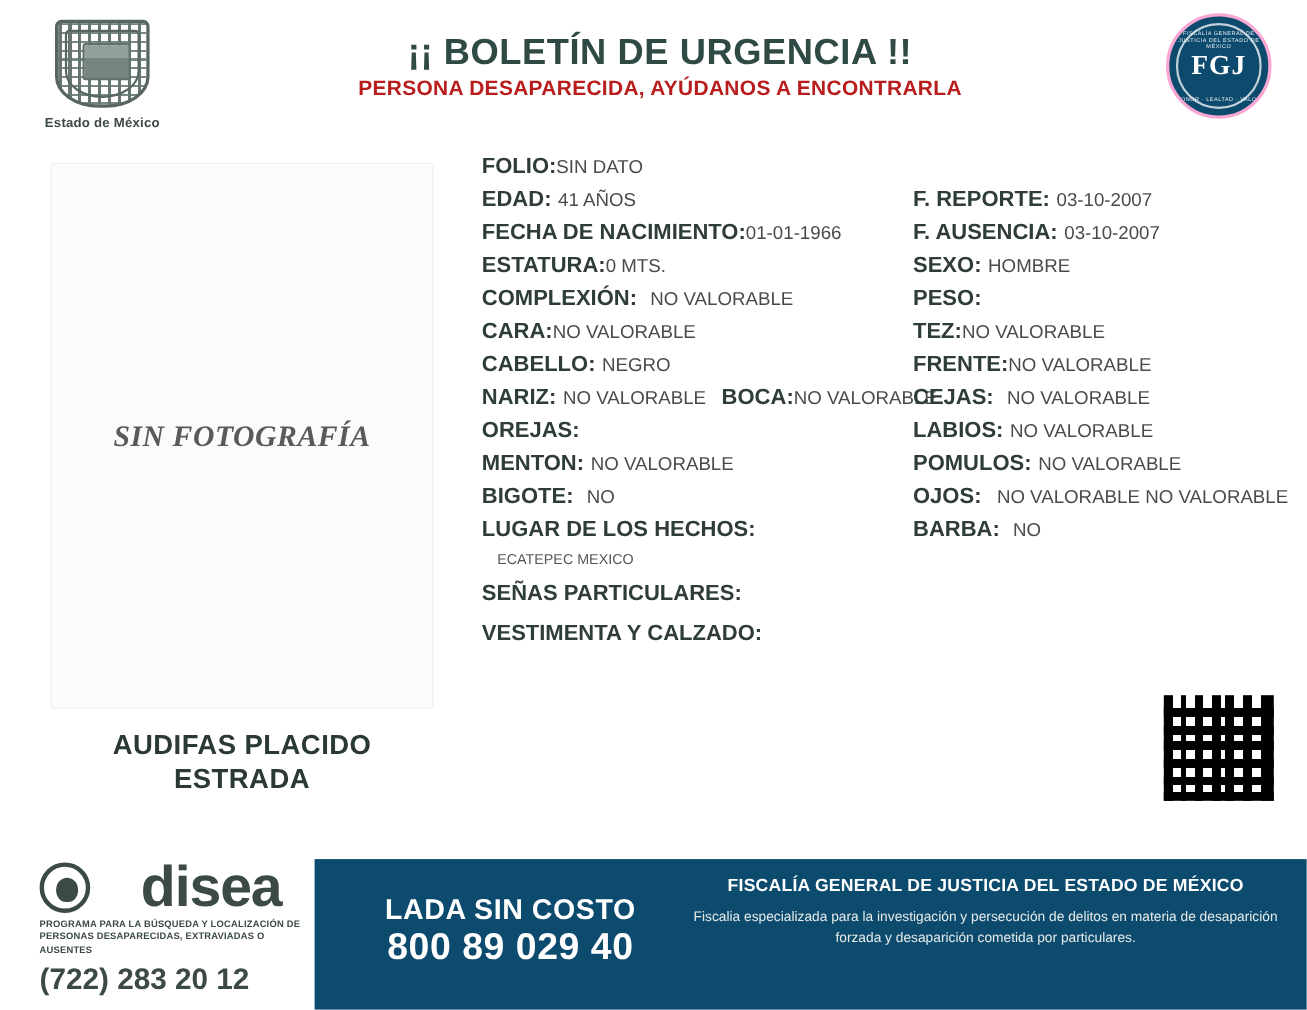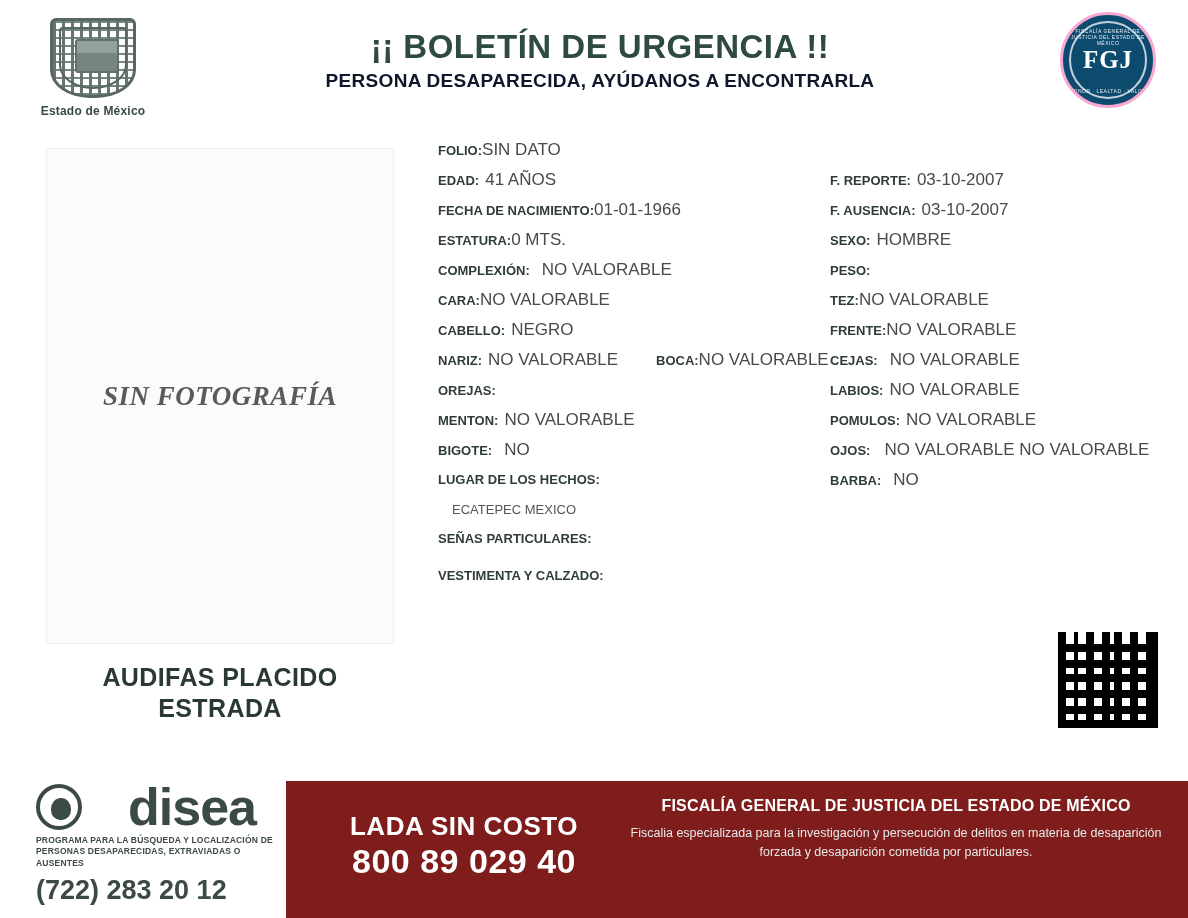--- a/index.html
+++ b/index.html
@@ -44,21 +44,21 @@
     color: #3c4a46; margin-top: 6px;
   }
 
   .title-block { position:absolute; left: 230px; top: 28px; width: 740px; text-align:center; }
   .title-main {
     font-size: 33px; font-weight: bold; letter-spacing: .5px;
     color: #2f4a44;
   }
   .title-sub {
     font-size: 19px; font-weight: bold; letter-spacing: .3px;
-    color: #0f172a; margin-top: 4px;
+    color: #b91c1c; margin-top: 4px;
   }
 
   .fgj-seal {
     position:absolute; right: 32px; top: 12px;
     width: 96px; height: 96px; border-radius: 50%;
     background: #0c4a6e;
     border: 3px solid #f9a8d4;
     display:flex; align-items:center; justify-content:center;
     color:#ffffff; overflow:hidden;
   }
@@ -97,21 +97,21 @@
     position:absolute; left: 46px; top: 662px; width: 348px;
     text-align:center; font-size: 25px; font-weight: bold;
     color: #2b3936; line-height: 1.25; letter-spacing: .4px;
   }
 
   
   .data { position:absolute; left: 438px; top: 140px; width: 752px; }
   .row { position:relative; height: 30px; }
   .col-l { position:absolute; left: 0; top: 0; white-space: nowrap; }
   .col-r { position:absolute; left: 392px; top: 0; white-space: nowrap; }
-  .lbl { font-size: 13px; font-weight: bold; color: #2f3d3a; }
+  .lbl { font-size: 20px; font-weight: bold; color: #2f3d3a; }
   .val { font-size: 17px; color: #4a4a4a; font-weight: normal; }
   .val.sp { padding-left: 6px; }
   .small-val { font-size: 13px; color: #555; padding-left: 14px; }
 
   
   .inline-pair .second { position:absolute; left: 218px; top:0; white-space: nowrap;}
 
   
   .qr {
     position:absolute; right: 30px; top: 632px;
@@ -144,21 +144,21 @@
   }
   .disea-sub {
     font-size: 8.5px; font-weight: bold; color:#3c4a46;
     line-height: 1.35; margin-top: 2px; letter-spacing:.2px;
   }
   .disea-phone {
     font-size: 27px; font-weight: bold; color:#3c4a46; margin-top: 6px;
   }
   .footer-dark {
     position:absolute; left: 286px; bottom: 0; width: 902px; height: 137px;
-    background:#7f1d1d; color:#ffffff;
+    background:#0c4a6e; color:#ffffff;
   }
   .lada {
     position:absolute; left: 28px; top: 30px; width: 300px; text-align:center;
   }
   .lada-title { font-size: 26px; font-weight: bold; letter-spacing:.5px; }
   .lada-number { font-size: 34px; font-weight: bold; margin-top: 0; letter-spacing:.5px; }
   .right-text { position:absolute; left: 330px; top: 16px; width: 560px; text-align:center; }
   .rt-title { font-size: 16px; font-weight: bold; letter-spacing:.2px; }
   .rt-desc { font-size: 12.5px; line-height:1.5; margin-top: 9px; color:#e6eae8; }
   .rt-addr { font-size: 12.5px; font-weight: bold; line-height:1.5; margin-top: 11px; }

